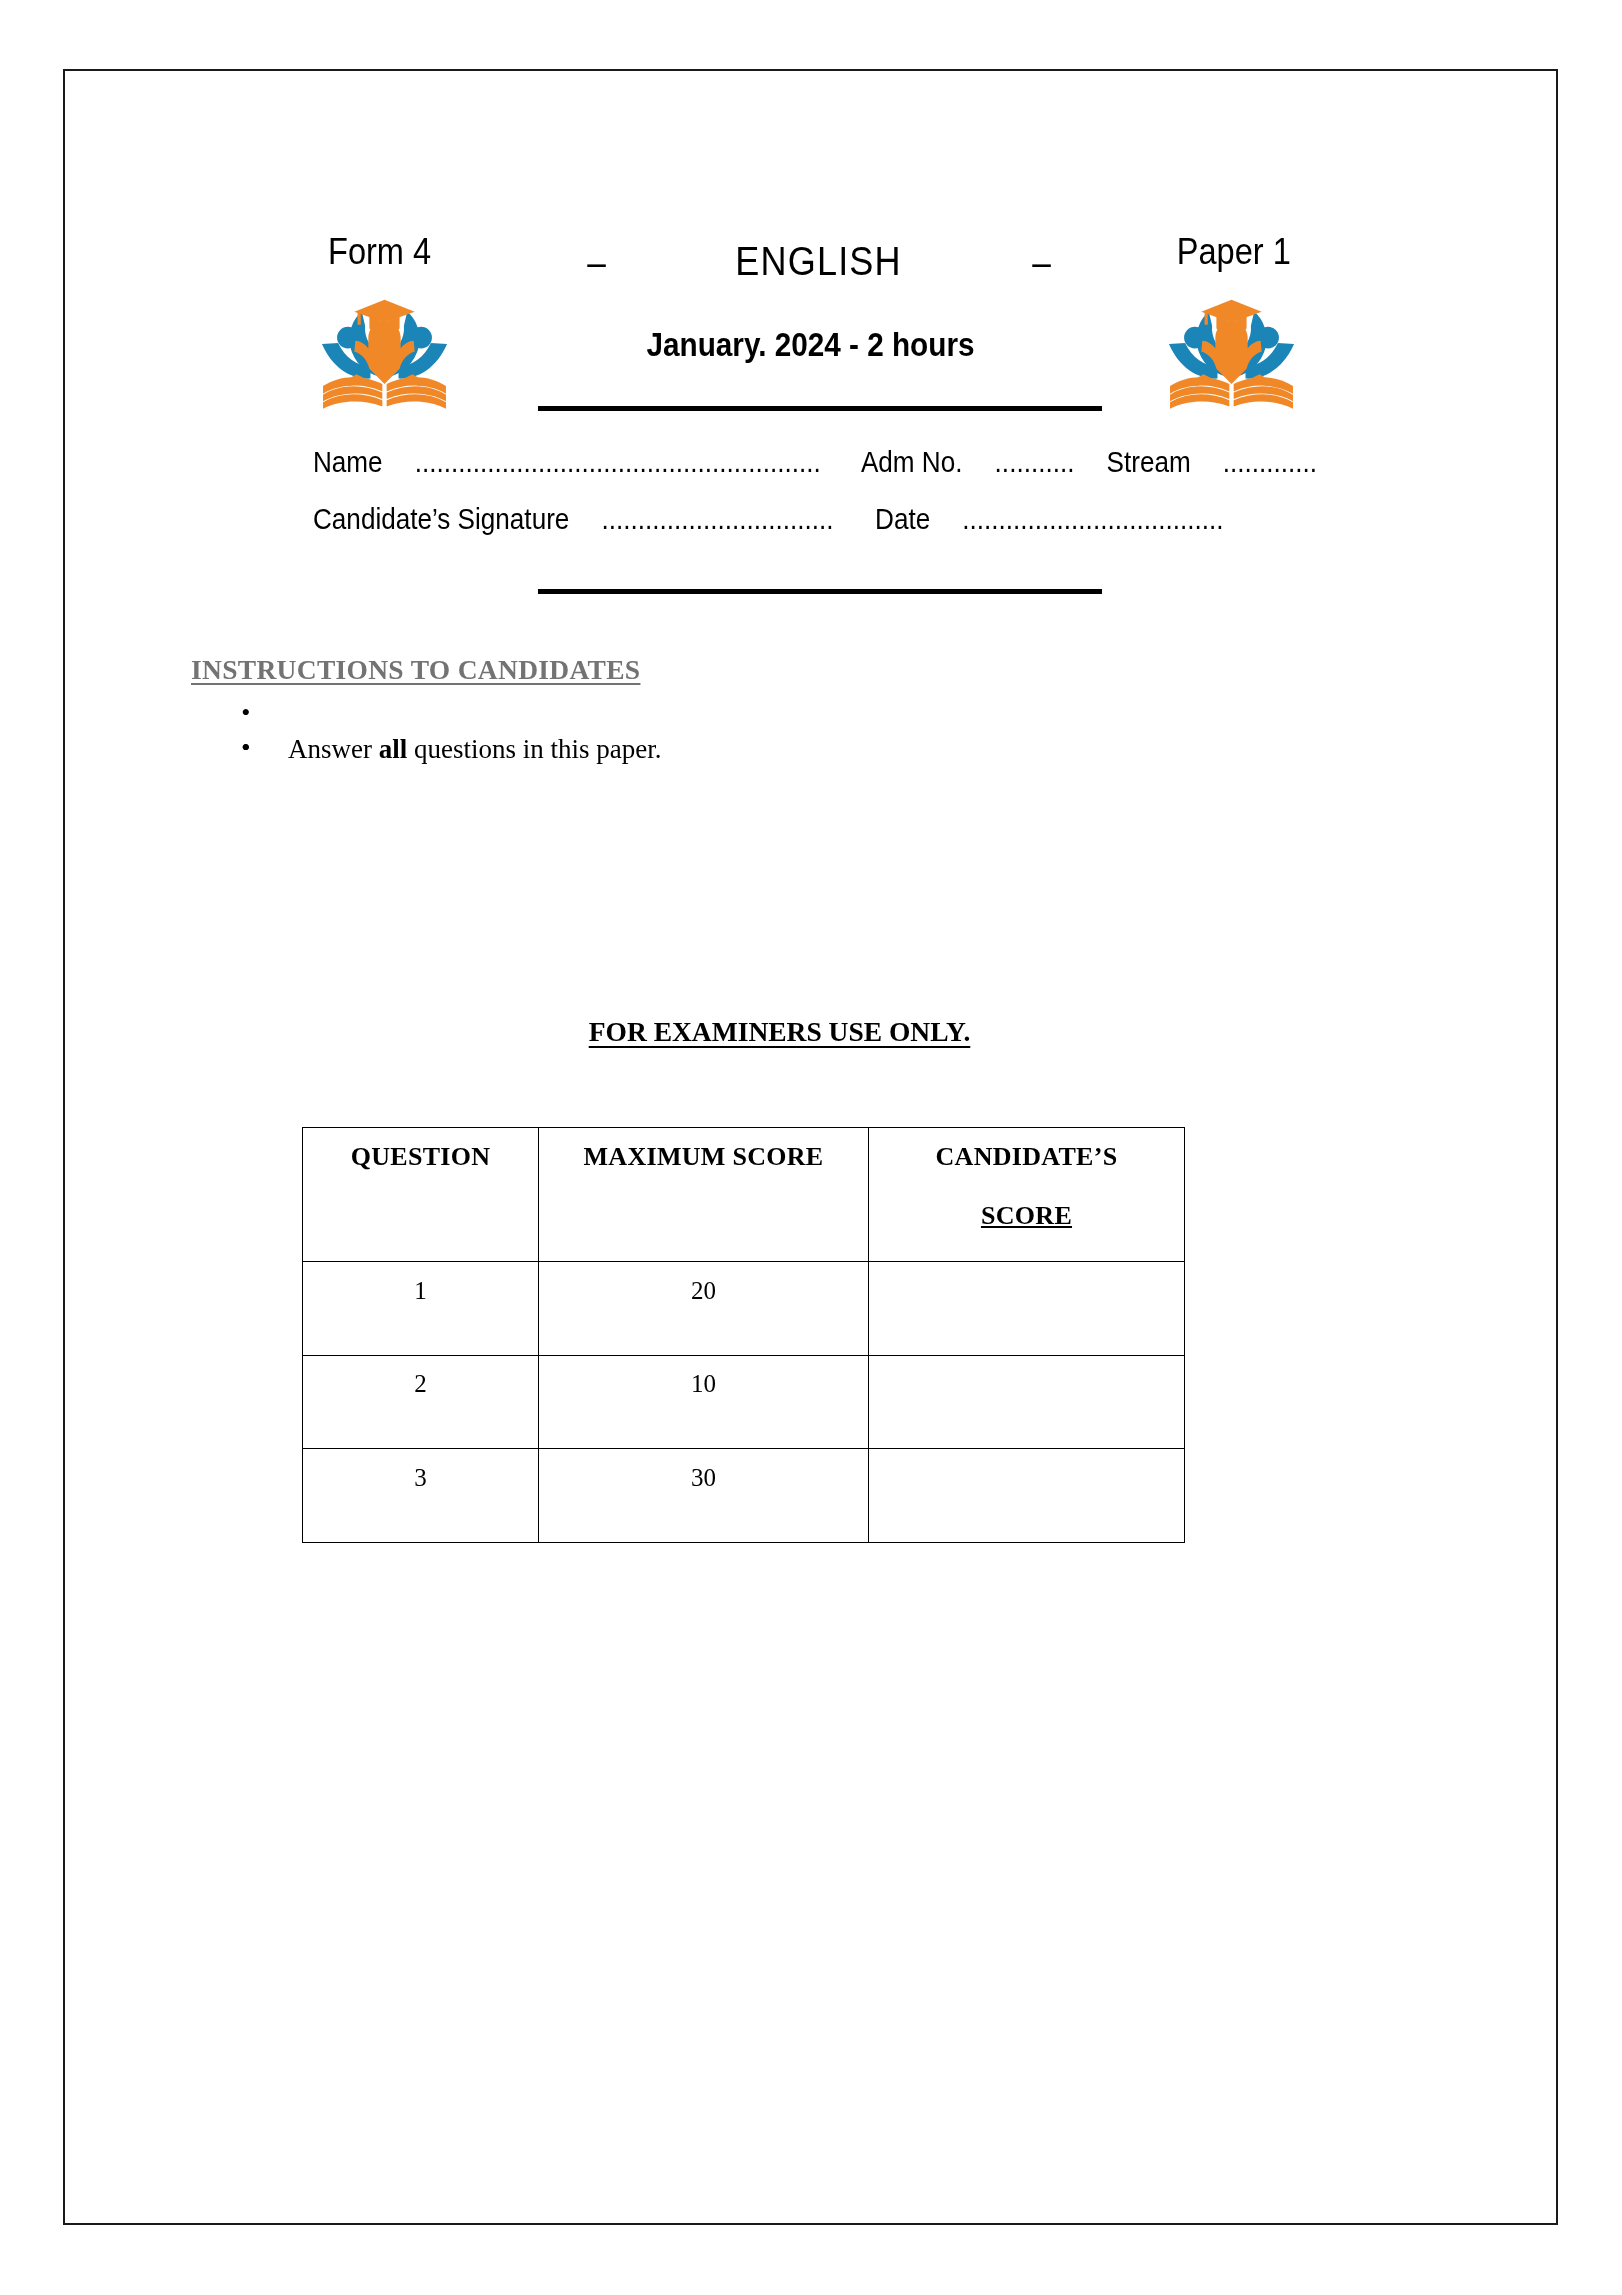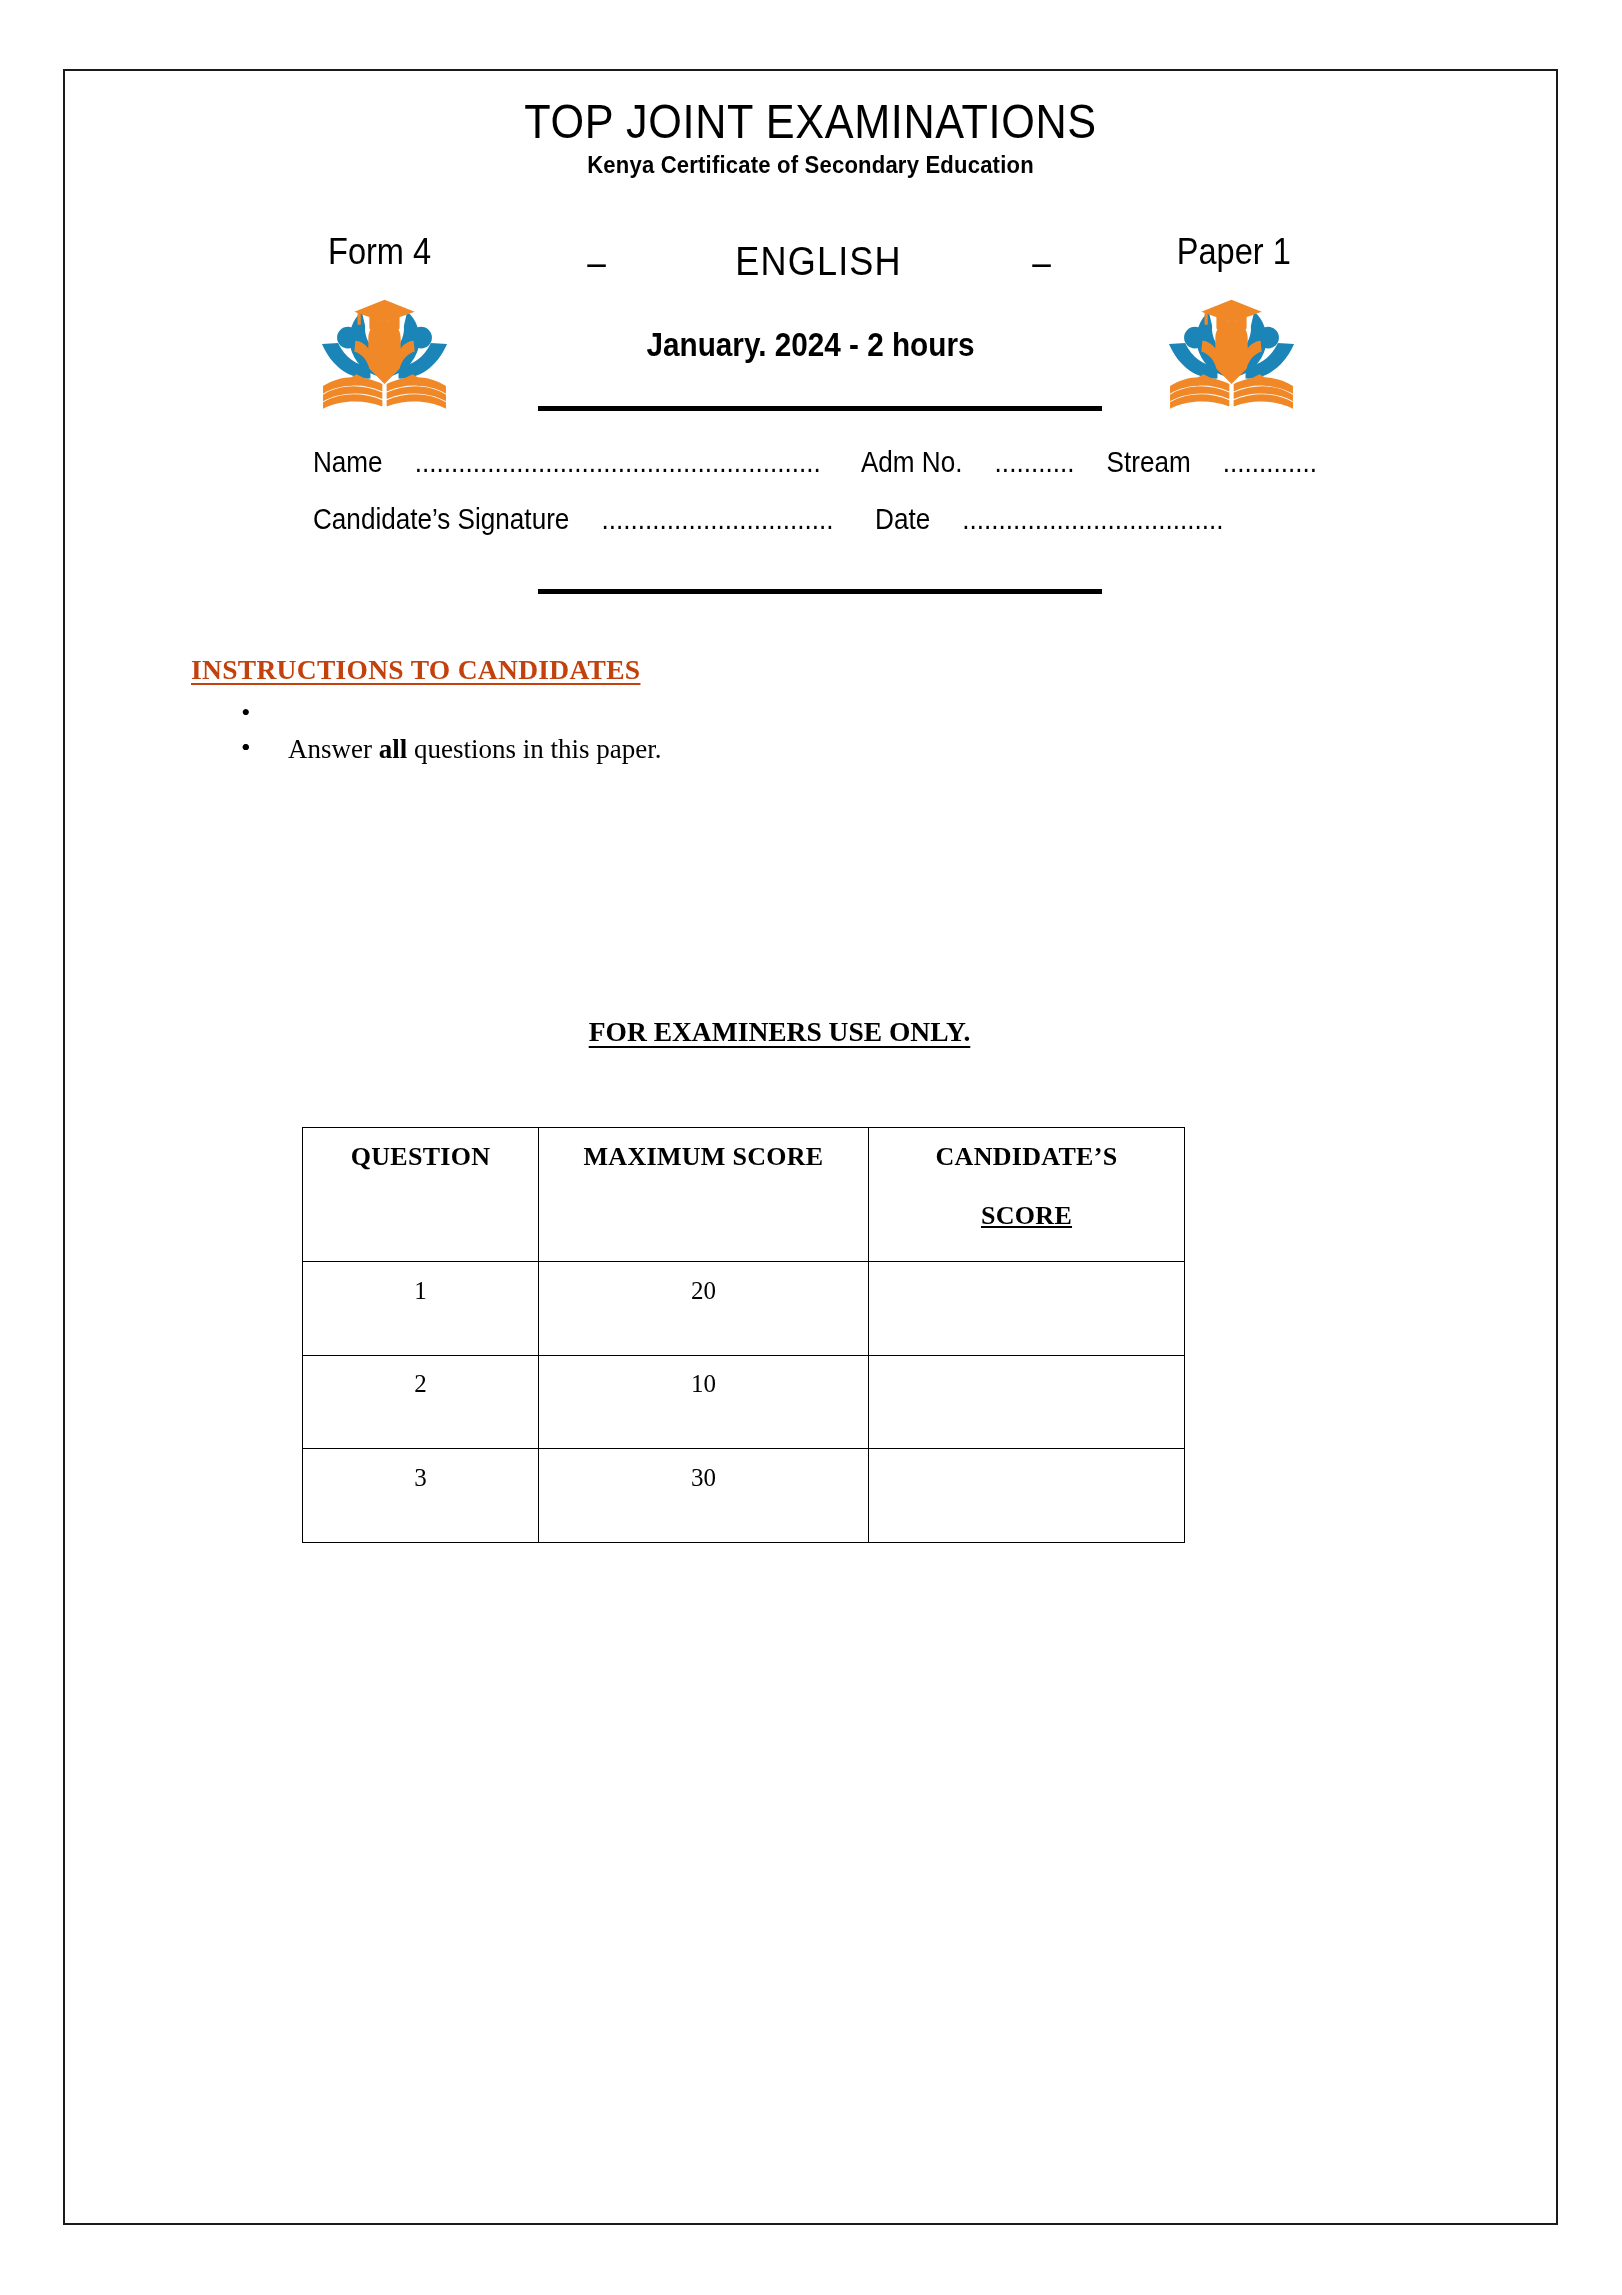--- a/index.html
+++ b/index.html
@@ -132,21 +132,21 @@
   .gap-md { display: inline-block; width: 30px; }
 
   
   .instructions-heading {
     position: absolute;
     left: 191px;
     top: 654px;
     font-family: "Liberation Serif", "DejaVu Serif", serif;
     font-size: 27.5px;
     font-weight: 700;
-    color: #c2410c;
+    color: #737373;
     text-decoration: underline;
     text-underline-offset: 3.9px;
     letter-spacing: 0.3px;
   }
 
   .instructions-list {
     position: absolute;
     left: 236px;
     top: 699px;
     width: 1211px;
@@ -228,24 +228,20 @@
 
   .logo svg { display: block; width: 100%; height: 100%; }
 </style>
 </head>
 <body>
 
 <div class="page">
 
   <div class="page-frame"></div>
 
-  <div class="header">
-    <div class="exam-title">TOP JOINT EXAMINATIONS</div>
-    <div class="exam-subtitle">Kenya Certificate of Secondary Education</div>
-  </div>
 
   <div class="subject-row">
     <div class="cell form-label">Form 4</div>
     <div class="cell dash-left">–</div>
     <div class="cell subject">ENGLISH</div>
     <div class="cell dash-right">–</div>
     <div class="cell paper-label">Paper 1</div>
   </div>
 
   <div class="logo logo-left">

